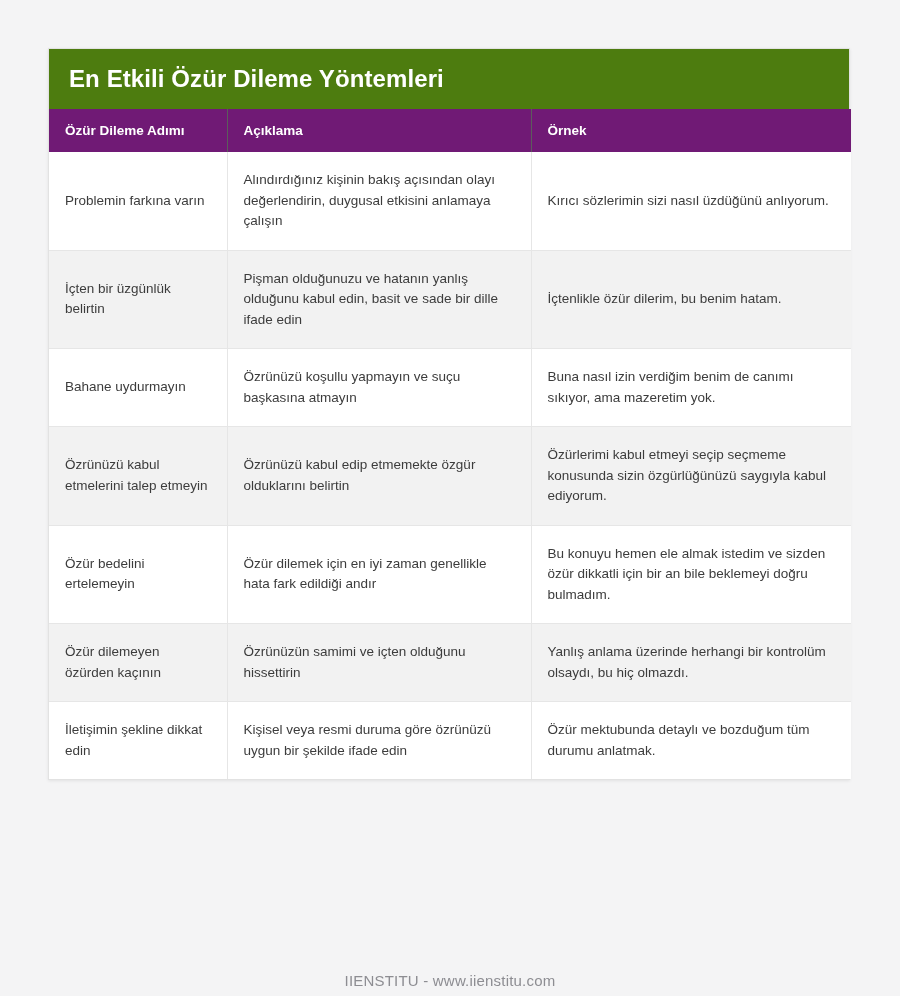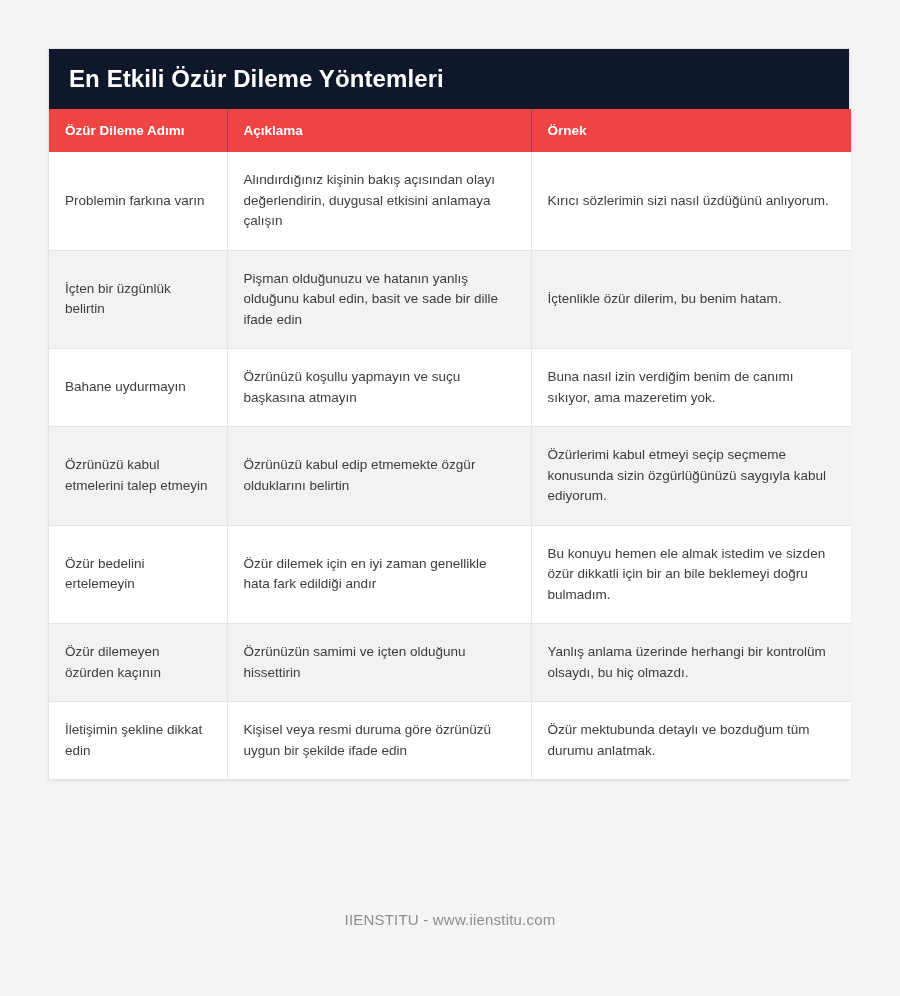--- a/index.html
+++ b/index.html
@@ -23,41 +23,41 @@
     position: absolute;
     left: 48px;
     top: 48px;
     width: 802px;
     background: #ffffff;
     border: 1px solid #e2e2e2;
     box-shadow: 0 1px 3px rgba(0,0,0,0.08);
     box-sizing: border-box;
   }
   .title-bar {
-    background: #0f172a;
+    background: #4d7c0f;
     height: 60px;
     display: flex;
     align-items: center;
     padding: 4px 20px;
     box-sizing: border-box;
   }
   .title-bar .title {
     color: #ffffff;
     font-size: 24px;
     font-weight: bold;
     letter-spacing: 0.1px;
     line-height: 1.1;
   }
   table.apology-table {
     border-collapse: collapse;
     width: 100%;
     table-layout: fixed;
   }
   table.apology-table thead th {
-    background: #ef4444;
+    background: #701a75;
     color: #ffffff;
     font-size: 13.5px;
     font-weight: bold;
     text-align: left;
     padding: 14px 16px;
     border-right: 1px solid #5c5c5c;
     vertical-align: middle;
     box-sizing: border-box;
   }
   table.apology-table thead th:last-child {
@@ -85,21 +85,21 @@
   table.apology-table tbody tr:last-child td {
     border-bottom: none;
   }
   col.c-step  { width: 178px; }
   col.c-desc  { width: 304px; }
   col.c-ex    { width: 320px; }
 
   .footer {
     position: absolute;
     left: 0;
-    top: 911px;
+    top: 972px;
     width: 900px;
     text-align: center;
     font-size: 15px;
     color: #8d8d92;
     letter-spacing: 0.2px;
   }
 </style>
 </head>
 <body>
 

